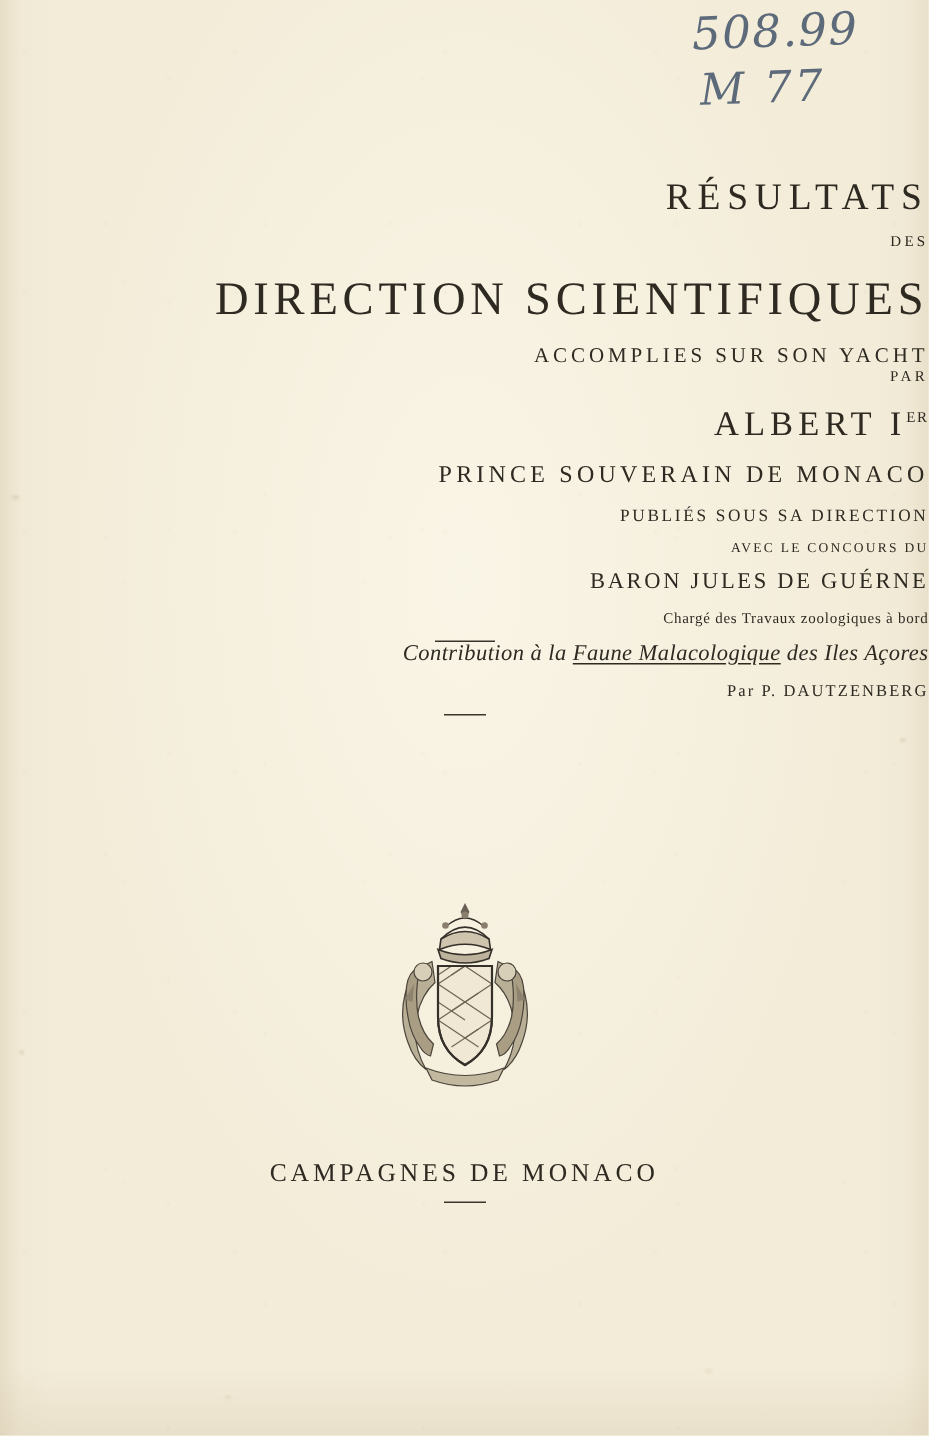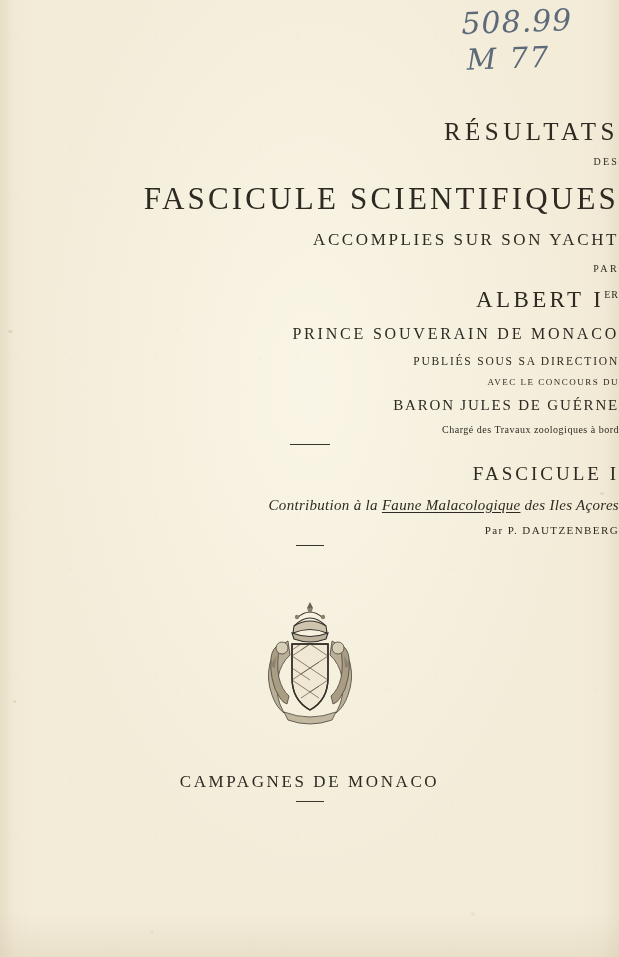--- a/index.html
+++ b/index.html
@@ -97,23 +97,22 @@
     font-size: 10px;
     letter-spacing: 2.2px;
     margin-bottom: 14px;
   }
   .l-campagnes {
     font-size: 31px;
     letter-spacing: 3.2px;
     margin-bottom: 13px;
   }
   .l-accomplies {
-    font-size: 17px;
+    font-size: 14px;
     letter-spacing: 2.6px;
-    margin-bottom: 13px;
     font-family: Liberation Serif, serif;
   }
   .l-par {
     font-size: 10px;
     letter-spacing: 2.4px;
     margin-bottom: 13px;
   }
   .l-albert {
     font-size: 23px;
     letter-spacing: 3.4px;
@@ -226,37 +225,36 @@
 
   <div class="callnumber">
     <div class="line1">508.99</div>
     <div class="line2">M 77</div>
   </div>
 
   <div class="titleblock">
 
     <div class="l-resultats">RÉSULTATS</div>
     <div class="l-des">DES</div>
-    <div class="l-campagnes">FASCICULE SCIENTIFIQUES</div>
+    <div class="l-campagnes">DIRECTION SCIENTIFIQUES</div>
     <div class="l-accomplies">ACCOMPLIES SUR SON YACHT</div>
     <div class="l-par">PAR</div>
 
     <div class="l-albert">
       <span>ALBERT I</span><sup>ER</sup>
     </div>
 
     <div class="l-prince">PRINCE SOUVERAIN DE MONACO</div>
     <div class="l-publies">PUBLIÉS SOUS SA DIRECTION</div>
     <div class="l-avec">AVEC LE CONCOURS DU</div>
     <div class="l-baron">BARON JULES DE GUÉRNE</div>
     <div class="l-charge">Chargé des Travaux zoologiques à bord</div>
 
     <div class="rule mid"></div>
 
-    <div class="fascicule">FASCICULE I</div>
 
     <div class="contribution">
       <span>Contribution à la </span><span class="ul">Faune Malacologique</span><span> des Iles Açores</span>
     </div>
 
     <div class="author">Par P. DAUTZENBERG</div>
 
     <div class="rule short"></div>
   </div>
 

